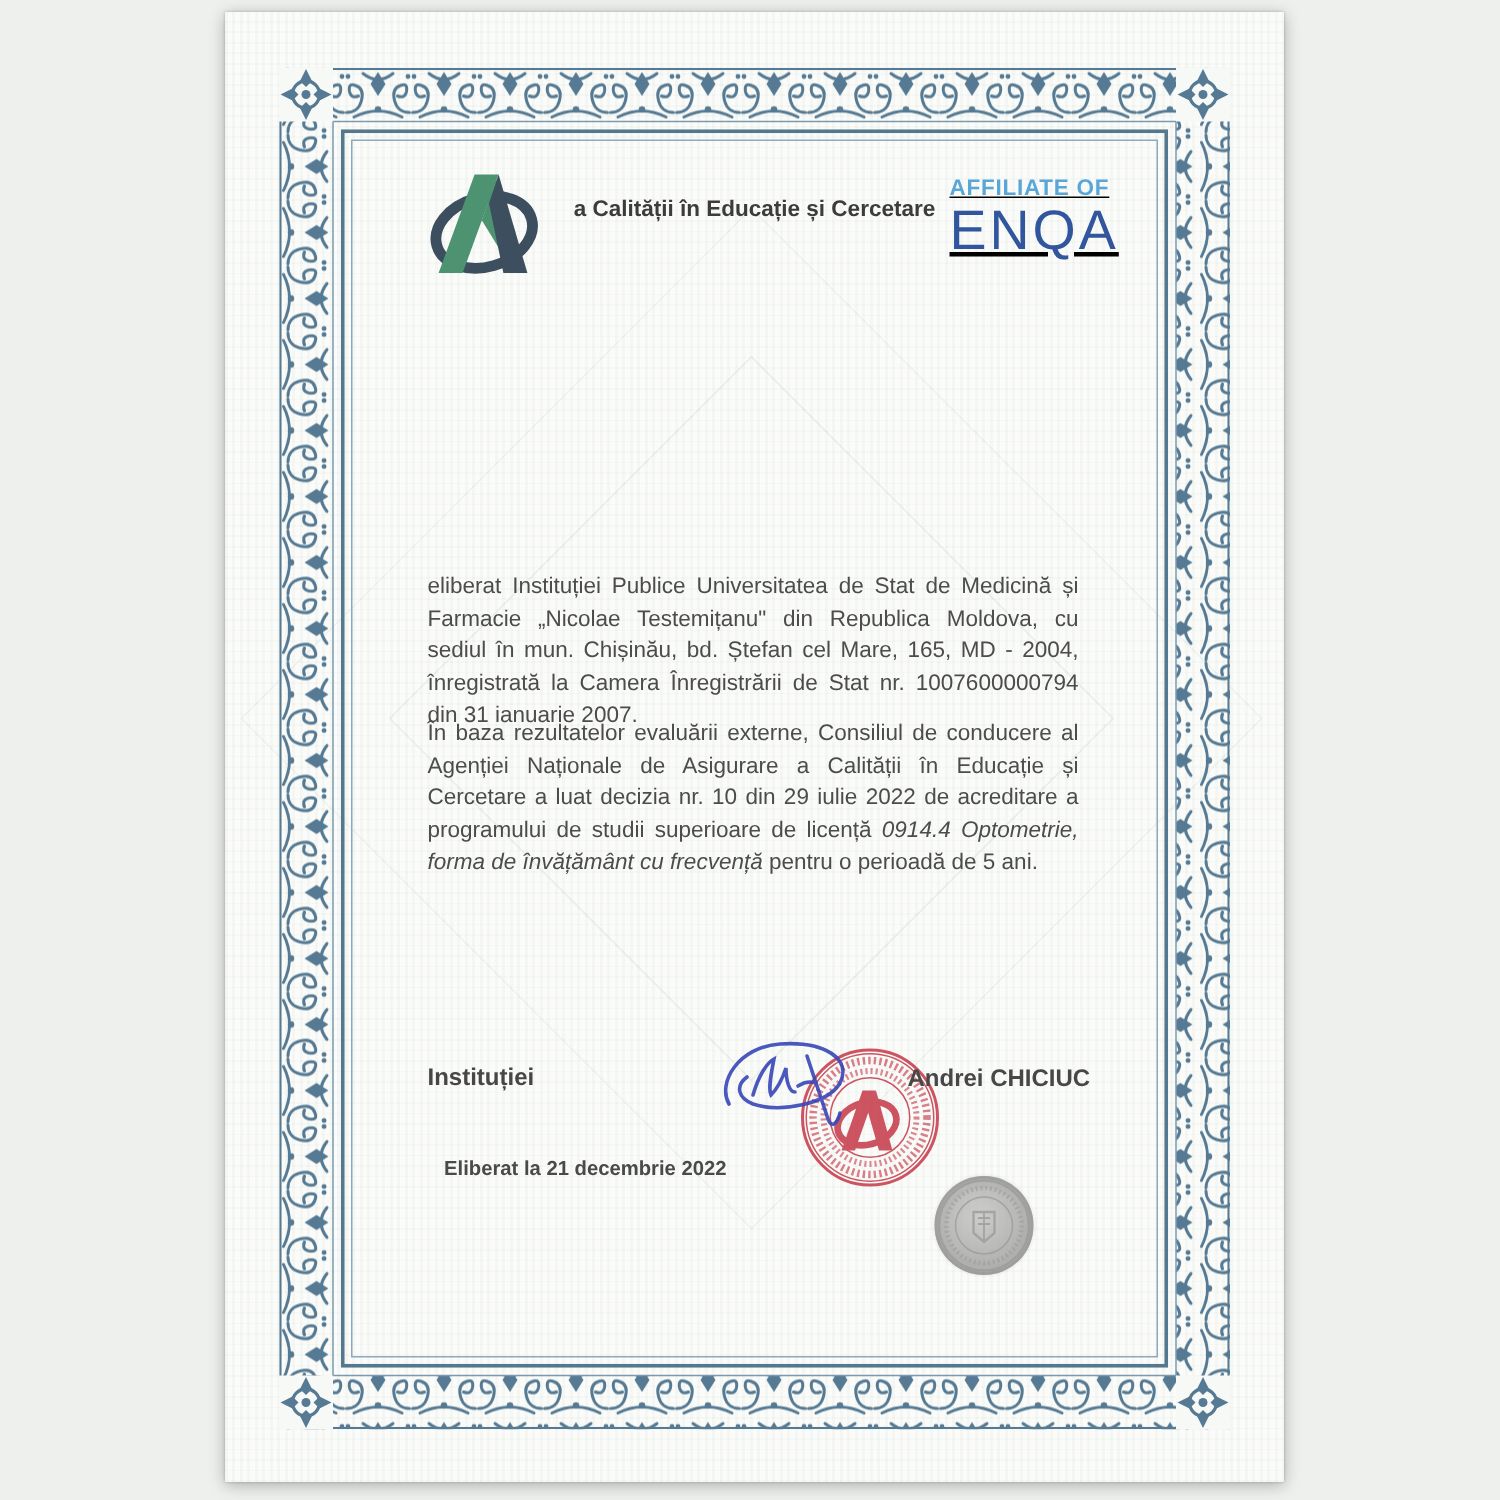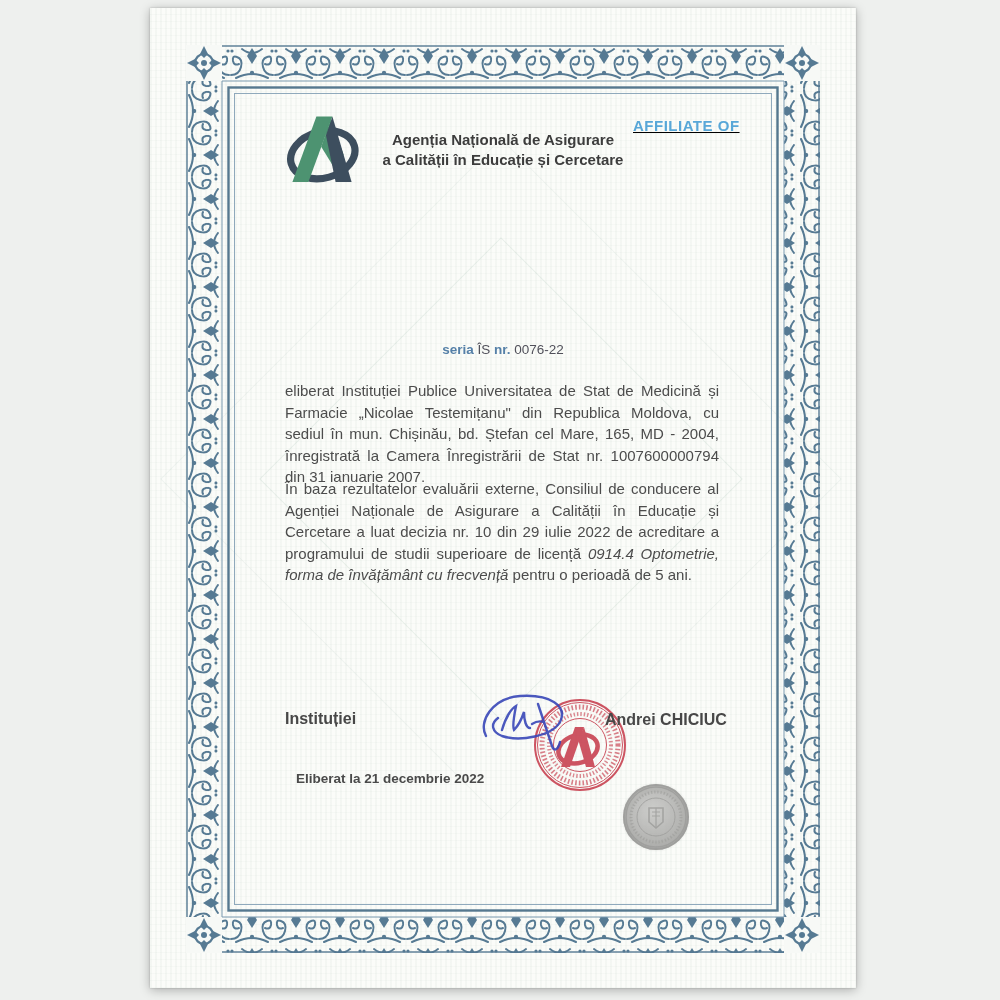--- a/index.html
+++ b/index.html
@@ -146,33 +146,27 @@
     <rect x="48.5" y="48.5" width="537" height="811" fill="none" stroke="#8fa9bc" stroke-width="1"></rect>
   </svg>
 
   <svg class="logo" viewBox="0 0 100 104">
     <ellipse cx="46" cy="58" rx="41" ry="29" fill="none" stroke="#3d4e5e" stroke-width="9" transform="rotate(-16 46 58)"></ellipse>
     <path d="M8,92 L38,10 L58,10 L28,92 Z" fill="#4d9371"></path>
     <path d="M44,48 L56,14 L72,58 L60,74 Z" fill="#4d9371"></path>
     <path d="M50,34 L58,10 L82,92 L62,92 Z" fill="#3d4e5e"></path>
   </svg>
   <div class="agency-name">
-    <div>Agenția Națională de Asigurare</div>
     <div>a Calității în Educație și Cercetare</div>
   </div>
   <div class="enqa-block">
     <div class="affiliate-of">AFFILIATE OF</div>
-  </div>
-
-  <div class="seria-line">
-    <span class="lbl">seria</span>
-    <span class="val">ÎS</span>
-    <span class="lbl">nr.</span>
-    <span class="val">0076-22</span>
-  </div>
+    <div class="enqa">ENQA</div>
+  </div>
+
 
   <div class="para p1">eliberat Instituției Publice Universitatea de Stat de Medicină și Farmacie „Nicolae Testemițanu" din Republica Moldova, cu sediul în mun. Chișinău, bd. Ștefan cel Mare, 165, MD - 2004, înregistrată la Camera Înregistrării de Stat nr. 1007600000794 din 31 ianuarie 2007.</div>
   <div class="para p2">
     <span>În baza rezultatelor evaluării externe, Consiliul de conducere al Agenției Naționale de Asigurare a Calității în Educație și Cercetare a luat decizia nr. 10 din 29 iulie 2022 de acreditare a programului de studii superioare de licență </span><span class="italic">0914.4 Optometrie, forma de învățământ cu frecvență</span><span> pentru o perioadă de 5 ani.</span>
   </div>
 
   <div class="role-label">Instituției</div>
 
   <svg class="stamp" viewBox="0 0 96 96">
     <g stroke="#c73e4e" fill="none">

